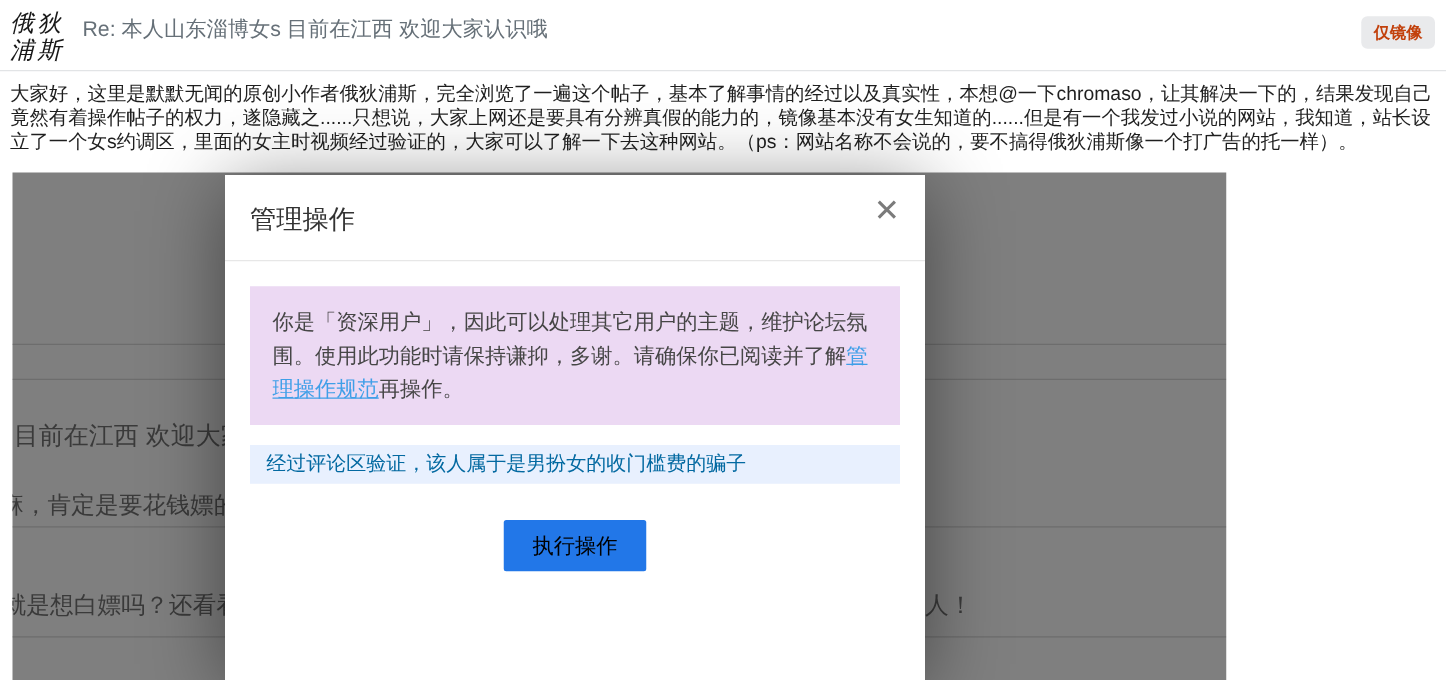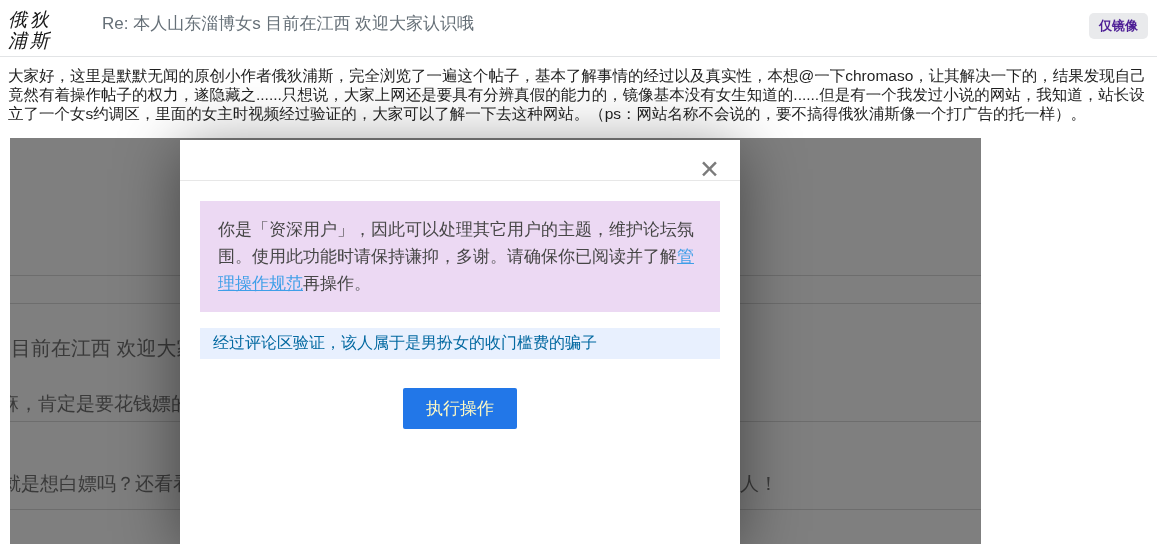--- a/index.html
+++ b/index.html
@@ -14,21 +14,20 @@
   }
 
   
   .topbar {
     position: relative;
     height: 57px;
     border-bottom: 1px solid #e2e4e6;
     display: flex;
     align-items: flex-start;
     padding: 7px 8px 0 8px;
-    gap: 36px;
   }
   .logo {
     font-family: "DejaVu Serif", serif;
     font-size: 19px;
     line-height: 21px;
     letter-spacing: 3px;
     color: #181818;
     font-style: italic;
     white-space: pre;
     margin-top: 2px;
@@ -54,21 +53,21 @@
   .topic-title {
     margin-top: 3px;
     color: #667078;
     font-size: 17px;
   }
   .mirror-badge {
     position: absolute;
     right: 9px;
     top: 13px;
     background: #e9eaec;
-    color: #4c1d95;
+    color: #c2410c;
     font-size: 13px;
     font-weight: bold;
     padding: 4px 10px;
     border-radius: 5px;
     cursor: pointer;
   }
 
   
   .post-body {
     padding: 9px 8px 0 8px;
@@ -169,21 +168,21 @@
     background: #e8f0fe;
     padding: 0 13px;
     font-size: 16px;
     color: #0369a1;
     font-family: Liberation Mono, monospace;
   }
   .submit-btn {
     display: block;
     margin: 29px auto 0 auto;
     background: #2277e8;
-    color: #fef9c3;
+    color: #000000;
     border: none;
     font-size: 17px;
     padding: 9px 23px;
     border-radius: 2px;
     cursor: pointer;
     font-family: Liberation Sans, sans-serif;
   }
 </style>
 </head>
 <body>
@@ -206,20 +205,21 @@
     <div class="bg-divider" style="top:283px"></div>
     <div class="bg-divider" style="top:371px"></div>
     <div class="bg-text" style="left:1px; top:197px; font-size:20px;">目前在江西 欢迎大家认识哦</div>
     <div class="bg-text" style="left:-10px; top:253px; font-size:19px;">麻，肯定是要花钱嫖的</div>
     <div class="bg-text" style="left:-8px; top:333px; font-size:19px;">就是想白嫖吗？还看看</div>
     <div class="bg-text" style="left:730px; top:333px; font-size:19px;">人！</div>
   </div>
 
   <div class="modal">
     <div class="modal-header">
+      <div class="modal-title">管理操作</div>
       <button class="modal-close">✕</button>
     </div>
     <div class="modal-body">
       <div class="notice-box"><span>你是「资深用户」，因此可以处理其它用户的主题，维护论坛氛围。使用此功能时请保持谦抑，多谢。请确保你已阅读并了解</span><a class="notice-link">管理操作规范</a><span>再操作。</span></div>
       <input class="reason-input" type="text" value="经过评论区验证，该人属于是男扮女的收门槛费的骗子" style="">
       <button class="submit-btn">执行操作</button>
     </div>
   </div>
 
 </div>

